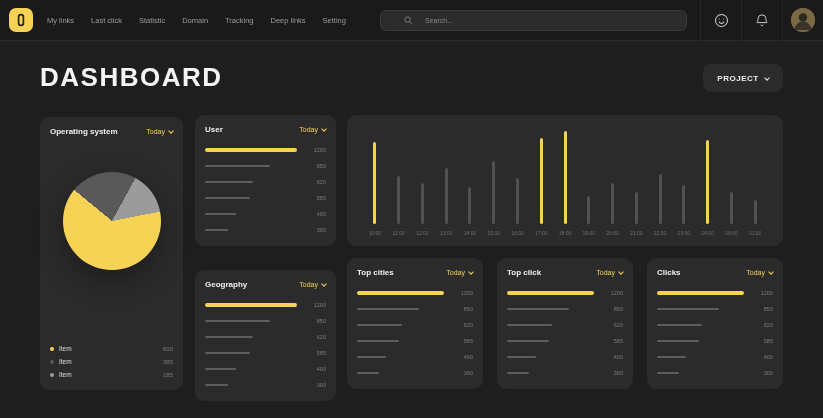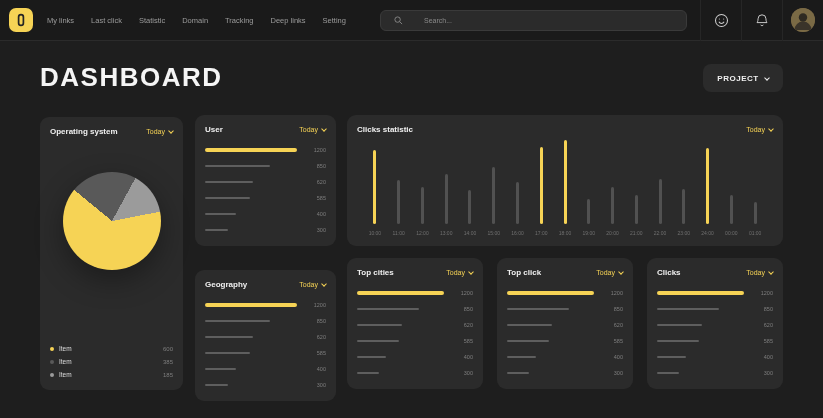--- a/index.html
+++ b/index.html
@@ -8,21 +8,21 @@
        font-family:"Liberation Sans",sans-serif}
 
   
   .navbar{position:absolute;top:0;left:0;right:0;height:41px;background:#1a1a1a;
           border-bottom:1px solid #2b2b2b;display:flex;align-items:center;padding:0 0 0 9px}
   .logo{width:24px;height:24px;border-radius:7px;background:#f6d355;flex:0 0 auto;
         display:flex;align-items:center;justify-content:center;cursor:pointer;margin-right:14px}
   .nav-links{display:flex;gap:17px;align-items:center}
   .nav-link{font-size:7.5px;color:#9b9b9b;cursor:pointer;white-space:nowrap;text-decoration:none}
   .search{margin-left:auto;width:307px;height:21px;background:#2b2b2b;border:1px solid #3a3a3a;
-          border-radius:6px;display:flex;align-items:center;padding:0 13px;gap:21px}
+          border-radius:6px;display:flex;align-items:center;padding:0 23px;gap:12px}
   .search input{flex:1;background:transparent;border:none;outline:none;color:#cfcfcf;
                 font-size:7px;font-family:inherit}
   .search input::placeholder{color:#8a8a8a}
   .icon-cell{height:41px;width:41px;display:flex;align-items:center;justify-content:center;
              border-left:1px solid #262626;cursor:pointer;margin-left:0}
   .icon-cell:first-of-type{border-left:none}
   .search + .icon-cell{margin-left:13px}
   .avatar{width:24px;height:24px;border-radius:50%;overflow:hidden;background:#6b5a3e}
 
   
@@ -195,27 +195,20 @@
       <div class="hrow">
          <div class="htrack">
            <div class="hbar" style="width:25.0%"></div>
          </div>
          <span class="hlabel">300</span>
        </div>
     </div>
 </section>
 
 <section class="card" style="left:347px;top:115px;width:436px;height:131px">
-  <div class="card-head">
-    <span class="card-title">Clicks statistic</span>
-    <button class="today">
-      <span>Today</span>
-      <i class="chev"></i>
-    </button>
-  </div>
   <div class="vchart">
       <div class="vcol">
          <div class="vwrap">
            <div class="vbar accent" style="height:88%"></div>
          </div>
          <span class="vlabel">10:00</span>
        </div>
       <div class="vcol">
          <div class="vwrap">
            <div class="vbar" style="height:52%"></div>

